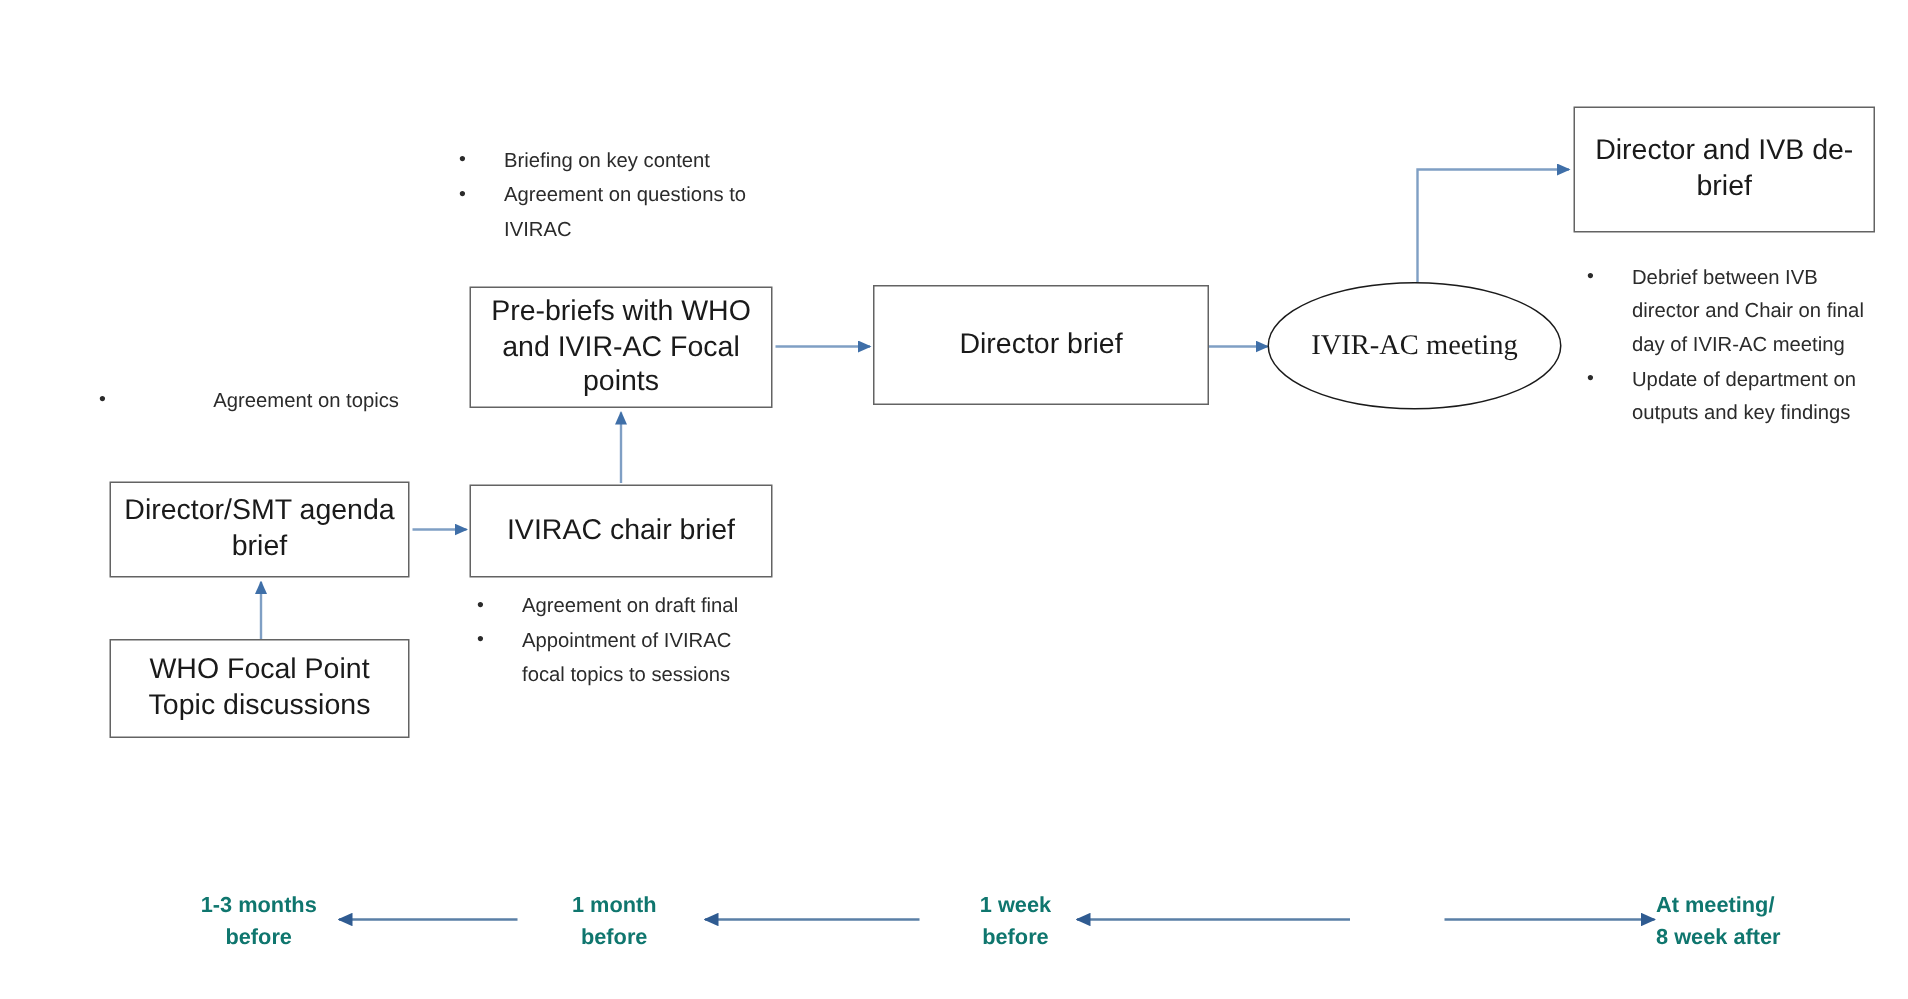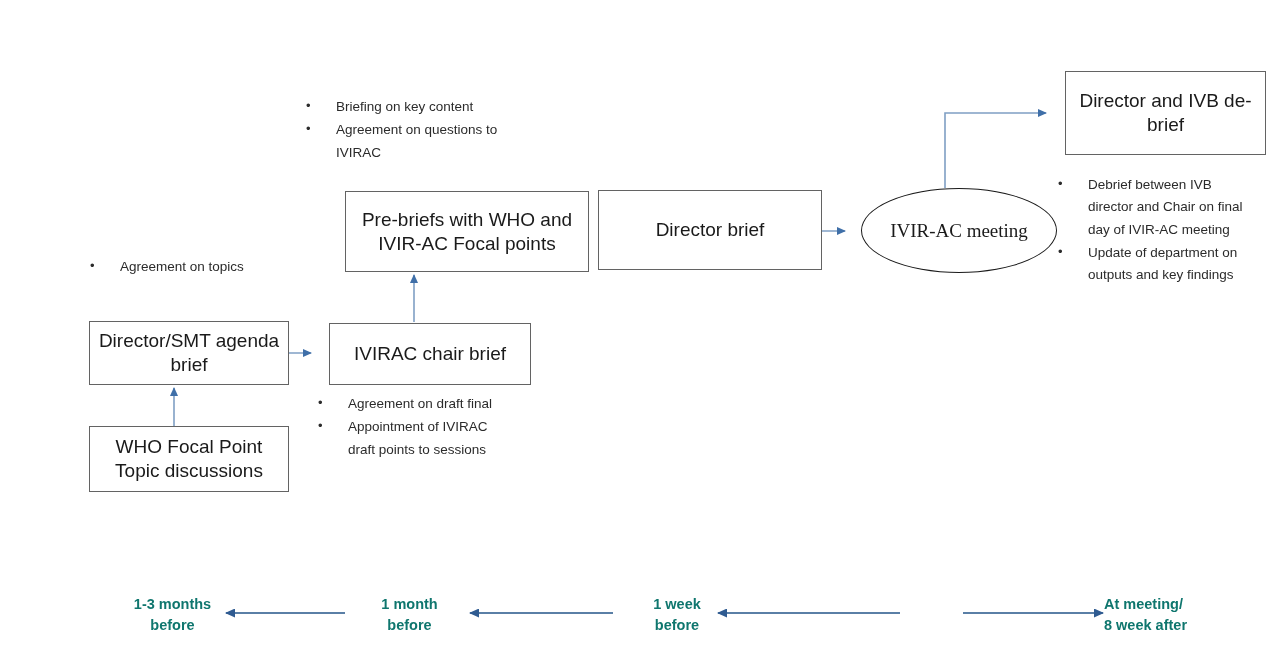--- a/index.html
+++ b/index.html
@@ -21,21 +21,20 @@
     border: 1.6px solid #636363;
     background: #ffffff;
     display: flex;
     align-items: center;
     justify-content: center;
     text-align: center;
     color: #1a1a1a;
     font-size: 19px;
     line-height: 1.25;
     padding: 2px 6px;
-    margin-left: 16px;
   }
   .node.ellipse {
     border-radius: 50%;
     border: 1.6px solid #1a1a1a;
     font-family: Liberation Serif, serif;
   }
   .bullets {
     position: absolute;
     color: #2b2b2b;
     font-size: 13.5px;
@@ -110,21 +109,21 @@
     </g>
   </svg>
 
   <div class="bullets" style="left:306px; top:96px; width:210px;">
     <ul>
       <li>Briefing on key content</li>
       <li>Agreement on questions to IVIRAC</li>
     </ul>
   </div>
 
-  <div class="node" style="left:329px; top:191px; width:244px; height:81px;">
+  <div class="node" style="left:313px; top:191px; width:202px; height:81px;">
     <span>Pre-briefs with WHO and IVIR-AC Focal points</span>
   </div>
 
   <div class="node" style="left:582px; top:190px; width:224px; height:80px;">
     <span>Director brief</span>
   </div>
 
   <div class="node ellipse" style="left:845px; top:188px; width:196px; height:85px;">
     <span>IVIR-AC meeting</span>
   </div>
@@ -133,21 +132,21 @@
     <span>Director and IVB de-brief</span>
   </div>
 
   <div class="bullets" style="left:1058px; top:174px; width:196px;">
     <ul>
       <li>Debrief between IVB director and Chair on final day of IVIR-AC meeting</li>
       <li>Update of department on outputs and key findings</li>
     </ul>
   </div>
 
-  <div class="bullets" style="left:90px; top:256px; width:200px;">
+  <div class="bullets" style="left:66px; top:256px; width:200px;text-align:right;">
     <ul>
       <li>Agreement on topics</li>
     </ul>
   </div>
 
   <div class="node" style="left:73px; top:321px; width:200px; height:64px;">
     <span>Director/SMT agenda brief</span>
   </div>
 
   <div class="node" style="left:313px; top:323px; width:202px; height:62px;">
@@ -155,21 +154,21 @@
   </div>
 
   <div class="node" style="left:73px; top:426px; width:200px; height:66px;">
     <span>WHO Focal Point Topic discussions</span>
   </div>
 
 
   <div class="bullets" style="left:318px; top:393px; width:195px;">
     <ul>
       <li>Agreement on draft final</li>
-      <li>Appointment of IVIRAC draft points to sessions</li>
+      <li>Appointment of IVIRAC focal topics to sessions</li>
     </ul>
   </div>
 
   <div class="tl-label" style="left:110px; top:594px; width:125px;">1-3 months
 before</div>
   <div class="tl-label" style="left:352px; top:594px; width:115px;">1 month
 before</div>
   <div class="tl-label" style="left:622px; top:594px; width:110px;">1 week
 before</div>
   <div class="tl-label" style="left:1104px; top:594px; width:120px; text-align:left;">At meeting/

